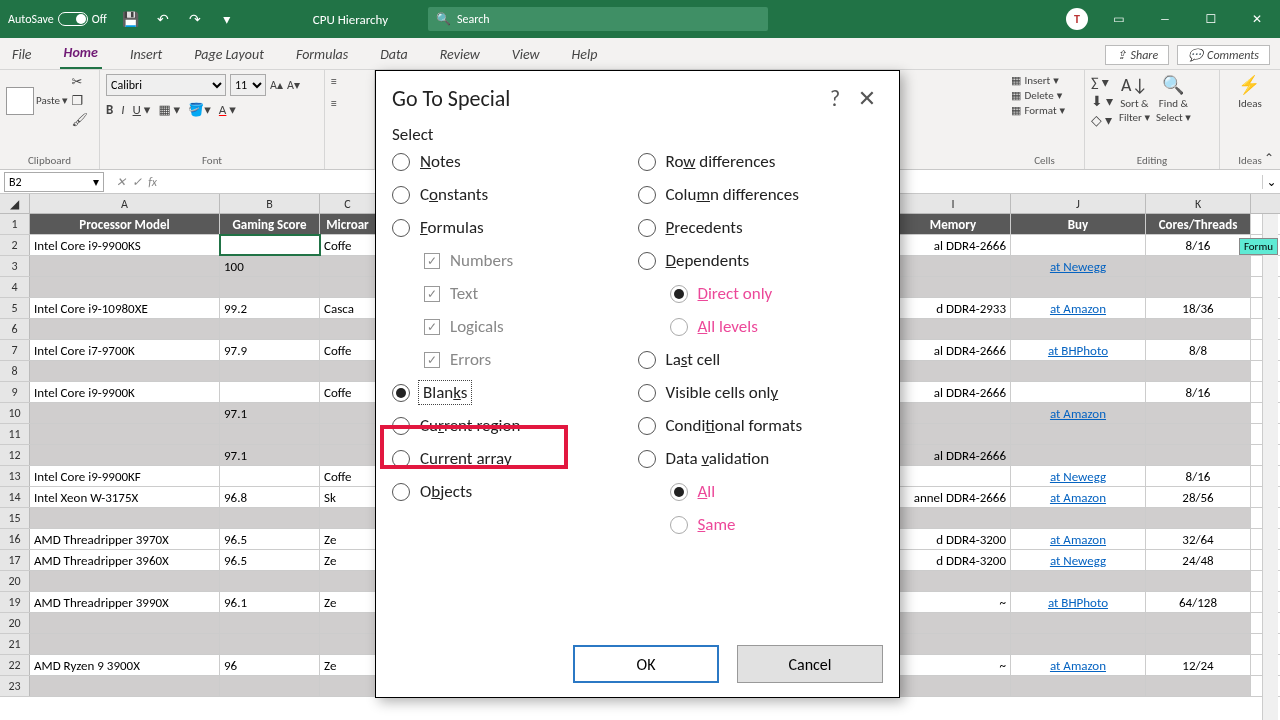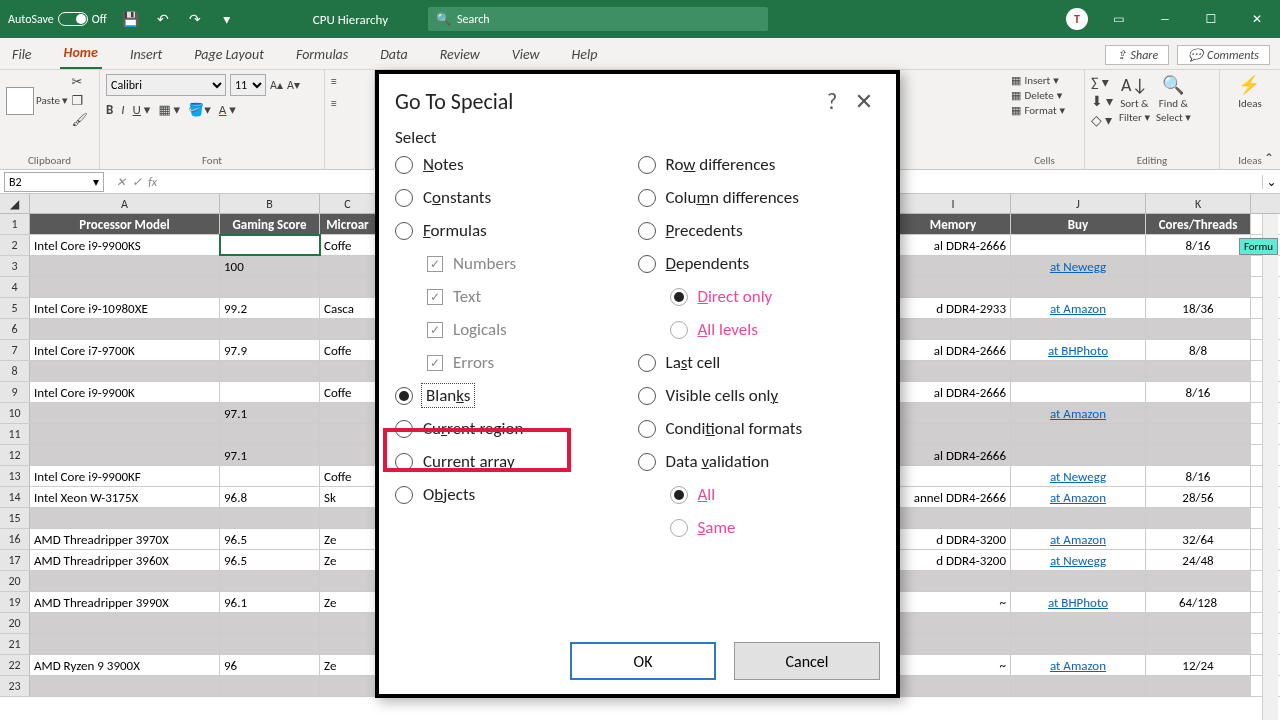--- a/index.html
+++ b/index.html
@@ -13,21 +13,21 @@
 .titlebar .qaticon { width: 24px; height: 24px; display: flex; align-items: center; justify-content: center; margin: 0 4px; font-size: 14px; cursor: pointer; }
 .titlebar .doctitle { flex: 0 0 auto; margin: 0 auto 0 70px; font-size: 13px; }
 .titlebar .search { background: #3f8f65; width: 340px; height: 24px; border-radius: 2px; display: flex; align-items: center; padding: 0 8px; gap: 6px; margin-left: 40px; }
 .titlebar .spacer { flex: 1; }
 .titlebar .avatar { width: 22px; height: 22px; border-radius: 50%; background: #fff; color: #b33; display:flex; align-items:center; justify-content:center; font-weight:bold; font-size:12px; margin: 0 8px;}
 .titlebar .winbtn { width: 46px; height: 38px; display:flex; align-items:center; justify-content:center; }
 
 
 .tabs { height: 32px; background: #f3f2f1; border-bottom: 1px solid #d6d6d6; display: flex; align-items: flex-end; padding-left: 8px; gap: 24px; font-size: 14px; color: #444; font-style: italic; }
 .tabs .tab { padding: 6px 4px; cursor: pointer; }
-.tabs .tab.active { color: #c2410c; border-bottom: 2px solid #217346; font-weight: 600; }
+.tabs .tab.active { color: #701a75; border-bottom: 2px solid #217346; font-weight: 600; }
 .tabs .right { margin-left: auto; display: flex; gap: 8px; padding-right: 10px; padding-bottom: 4px; }
 .tabs .sharebtn { border: 1px solid #bbb; padding: 2px 10px; font-size: 12px; background:#fff; display:flex; align-items:center; gap:4px; }
 
 
 .ribbon { height: 100px; background: #f3f2f1; border-bottom: 1px solid #c8c8c8; display: flex; position: relative; font-size: 12px; color: #444; }
 .group { border-right: 1px solid #d6d6d6; padding: 4px 6px 0 6px; display: flex; flex-direction: column; }
 .group .grouplabel { font-size: 11px; color: #666; text-align: center; margin-top: auto; padding-bottom: 2px; }
 .clipgrp { width: 100px; }
 .fontgrp { width: 225px; }
 .aligngrp { width: 50px; }
@@ -67,21 +67,21 @@
 .cell { border-right:1px solid #ccc; padding:1px 4px; white-space:nowrap; overflow:hidden; display:flex; align-items:center;}
 .hdr { background:#595959; color:#fff; font-weight:600; justify-content:center; }
 .sel { outline:2px solid #217346; outline-offset:-1px; background:#fff !important; }
 .grey { background:#d0cece; }
 .link { color:#0563c1; text-decoration:underline; justify-content:center; }
 .center { justify-content:center; }
 .scrollb { position:absolute; right:2px; top:20px; width:16px; bottom:0; background:#f0f0f0; border-left:1px solid #ccc;}
 .tooltip { position:absolute; right:2px; top:44px; background:#5eead4; border:1px solid #888; padding:1px 4px; font-size:11px;}
 
 
-.dialog { position:absolute; left:375px; top:70px; width:525px; height:628px; background:#fff; border:4px solid #000000; box-shadow: 4px 4px 12px rgba(0,0,0,.3); font-size:17px; color:#222;}
+.dialog { position:absolute; left:375px; top:70px; width:525px; height:628px; background:#fff; border:1px solid #000000; box-shadow: 4px 4px 12px rgba(0,0,0,.3); font-size:17px; color:#222;}
 .dlgtitle { display:flex; align-items:center; padding:14px 16px 8px 16px; font-size:22px; }
 .dlgtitle .dspacer{flex:1;}
 .dlgtitle .help, .dlgtitle .close { width:32px; text-align:center; font-size:22px; color:#555; cursor:pointer;}
 .dlgsect { padding: 4px 16px 0 16px; font-size:17px; }
 .dlgbody { display:flex; padding: 6px 16px 0 16px; }
 .dcol { flex:1; display:flex; flex-direction:column; gap:12px; }
 .radio { display:flex; align-items:center; gap:10px; cursor:pointer; }
 .radio .rcircle { width:18px; height:18px; border:1.5px solid #555; border-radius:50%; display:flex; align-items:center; justify-content:center; flex-shrink:0;}
 .radio.selected .rcircle::after { content:""; width:10px; height:10px; border-radius:50%; background:#222; }
 .radio.disabled { color:#ec4899;text-align:right; }

